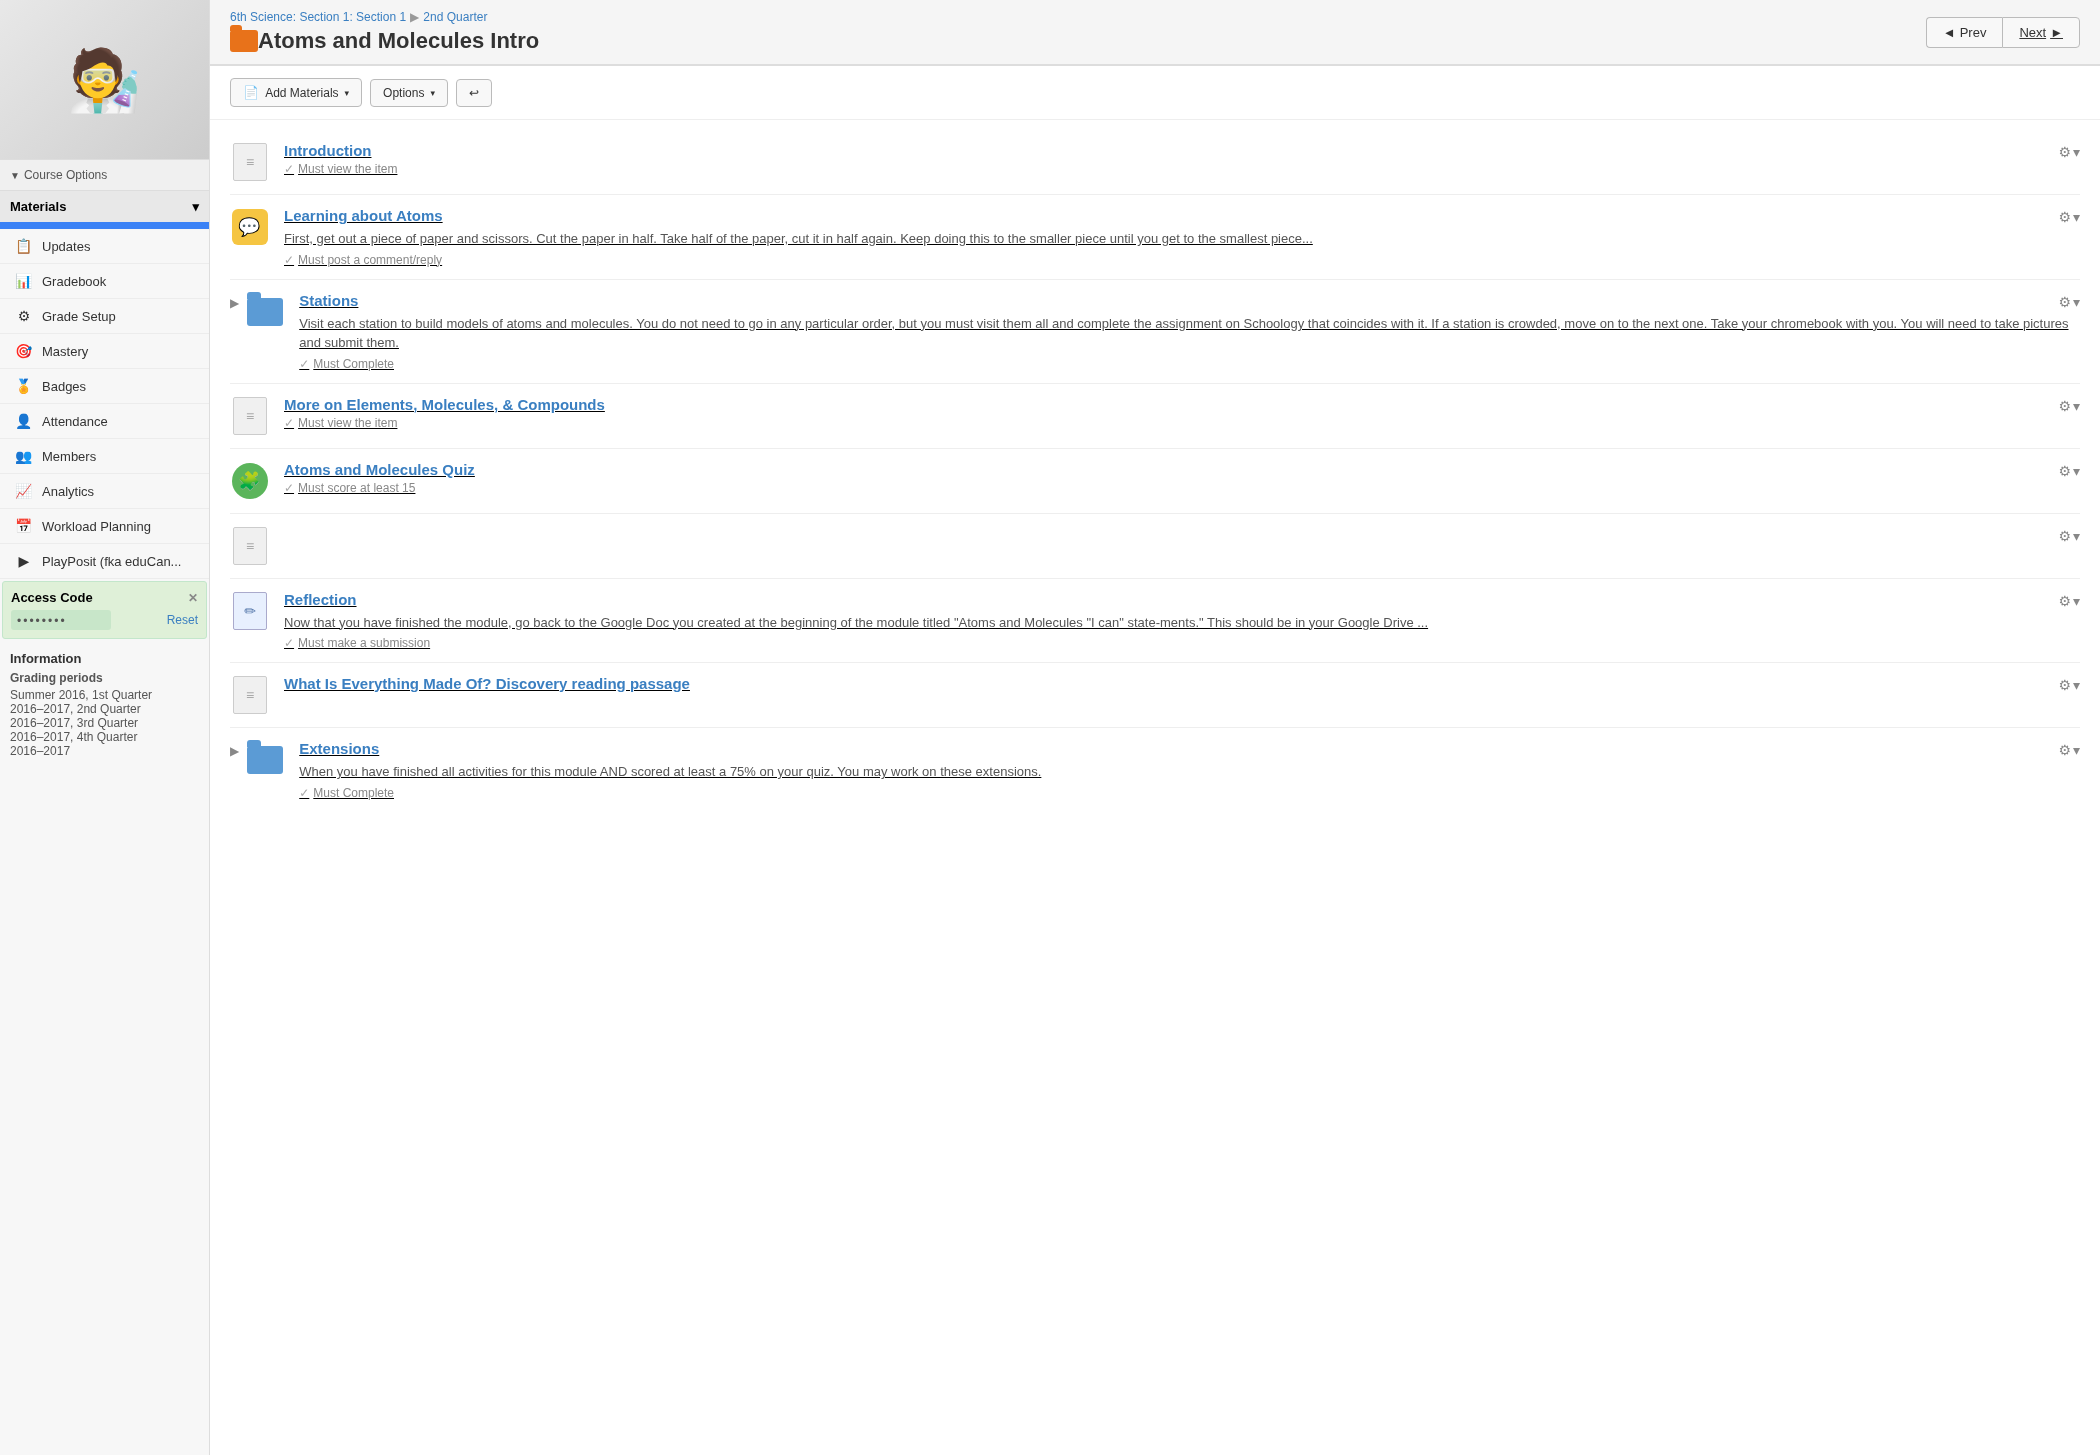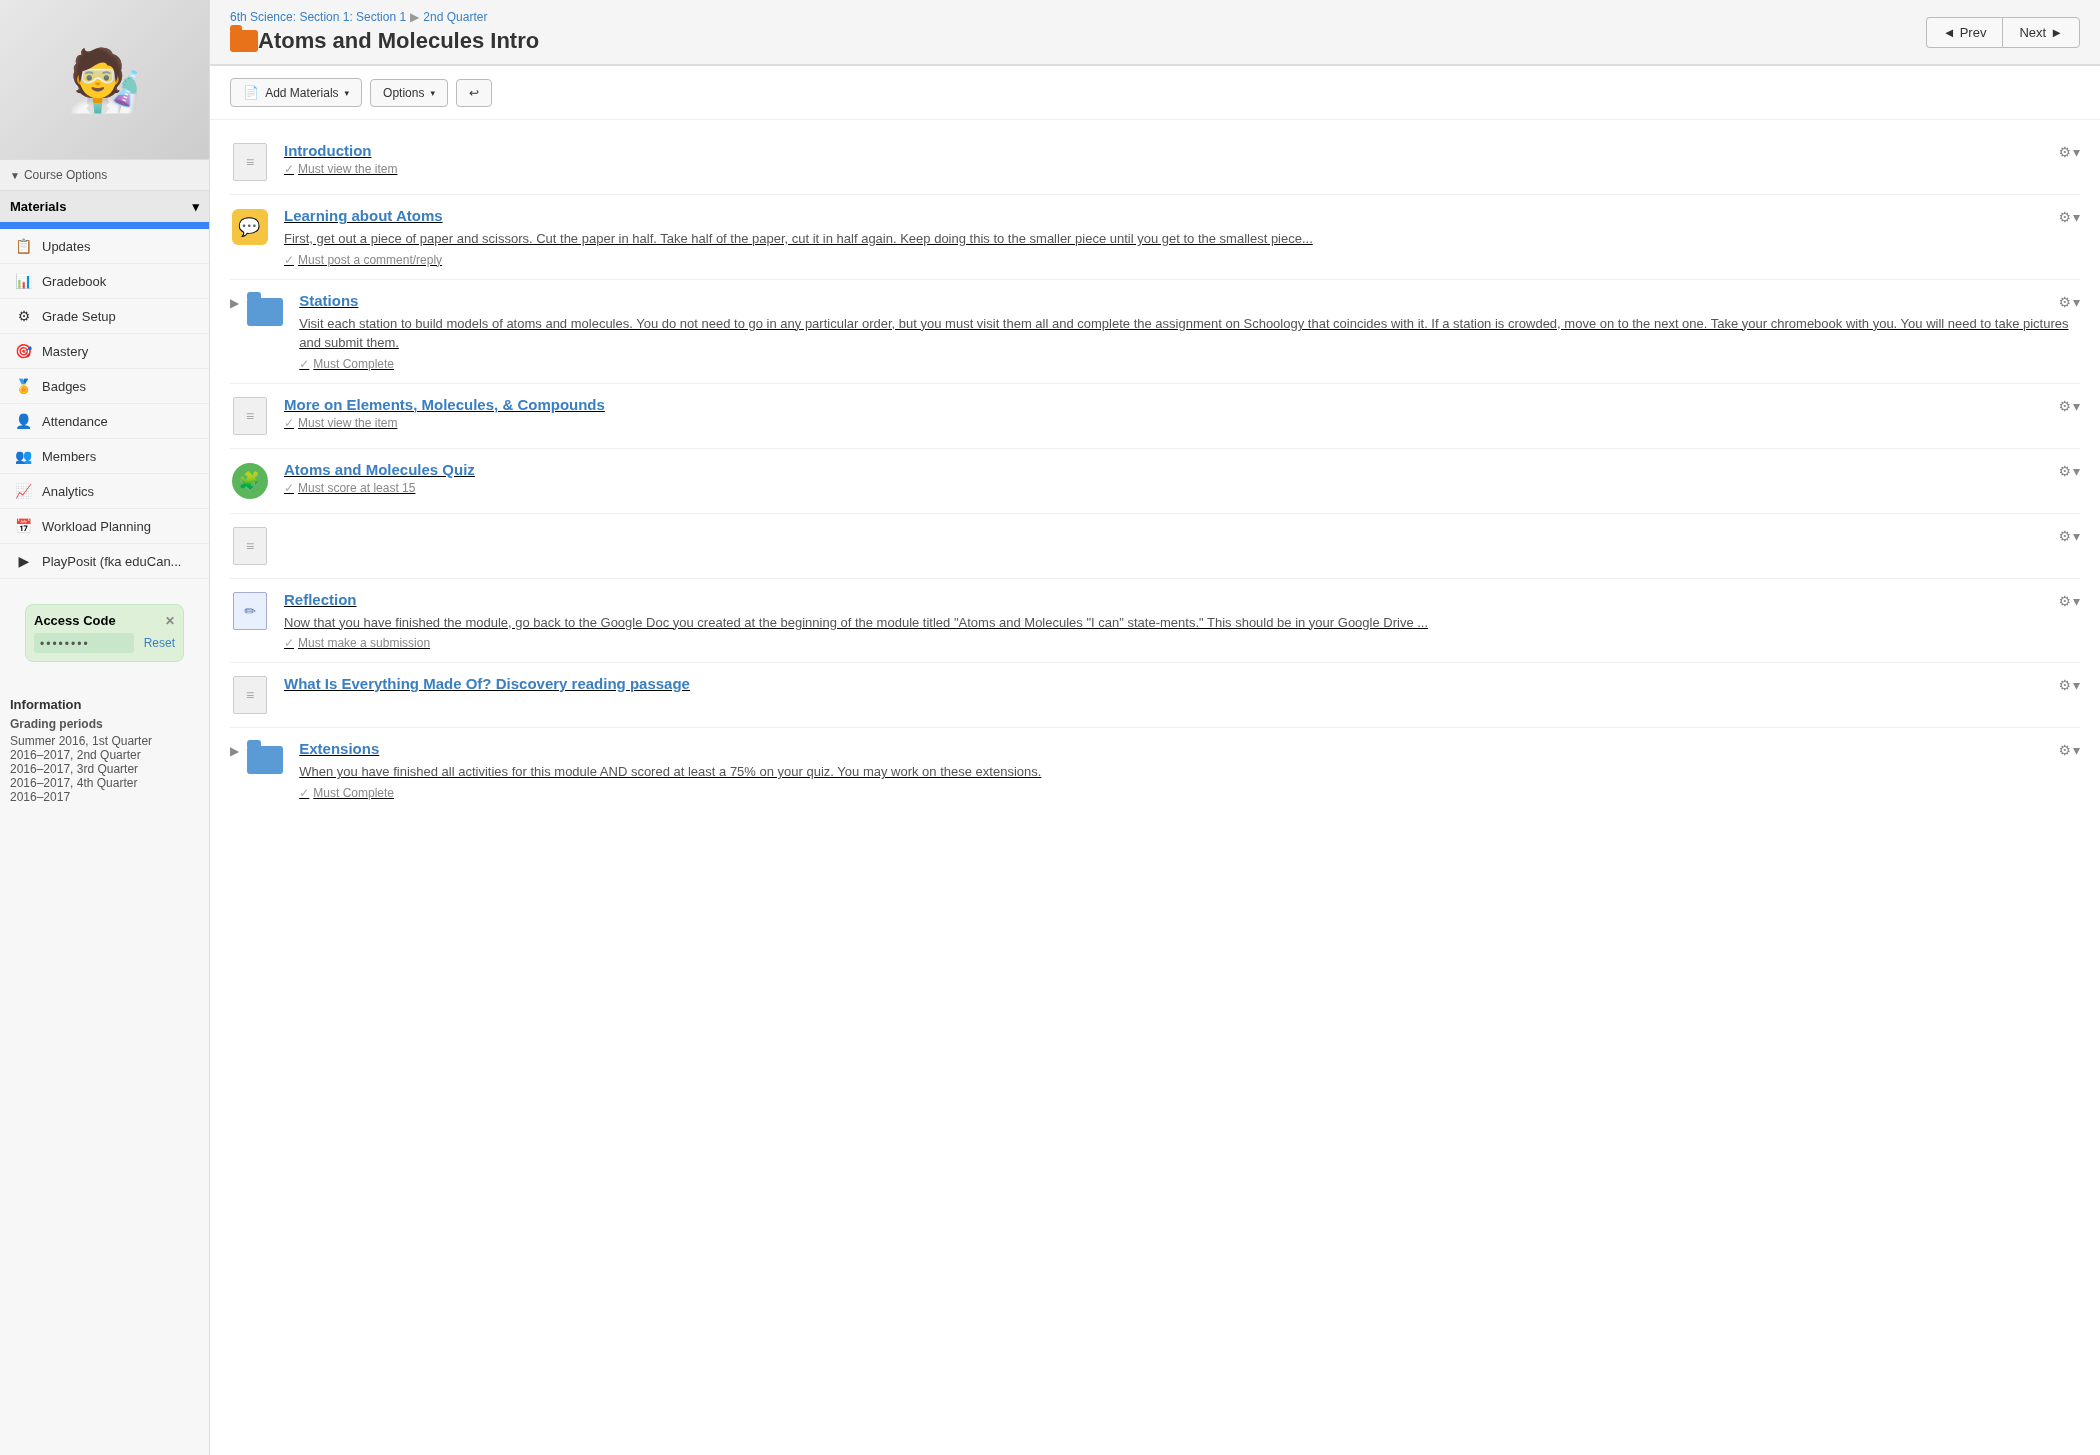--- a/index.html
+++ b/index.html
@@ -69,24 +69,24 @@
       width: 20px;
       height: 20px;
       margin-right: 8px;
       display: flex;
       align-items: center;
       justify-content: center;
       font-size: 14px;
       flex-shrink: 0;
     }
     .access-code-box {
-      margin: 25px;
+      margin: 2px;
       background: #dff0d8;
       border: 1px solid #c3e6cb;
-      border-radius: 8px;
+      border-radius: 3px;
       padding: 8px;
       position: relative;
     }
     .access-code-header {
       display: flex;
       justify-content: space-between;
       align-items: center;
       margin-bottom: 5px;
       font-weight: bold;
       font-size: 13px;
@@ -190,21 +190,21 @@
       border: 1px solid #bbb;
       background: #f8f8f8;
       cursor: pointer;
       font-size: 13px;
       color: #333;
       display: flex;
       align-items: center;
       gap: 4px;
     }
     .nav-btn.prev { border-radius: 4px 0 0 4px; border-right: none; }
-    .nav-btn.next { border-radius: 0 4px 4px 0; }
+    .nav-btn.next { border-radius: 0 4px 4px 0; text-decoration: underline; }
 
     
     #toolbar {
       padding: 12px 20px;
       border-bottom: 1px solid #eee;
       display: flex;
       align-items: center;
       gap: 8px;
       background: #fff;
     }

